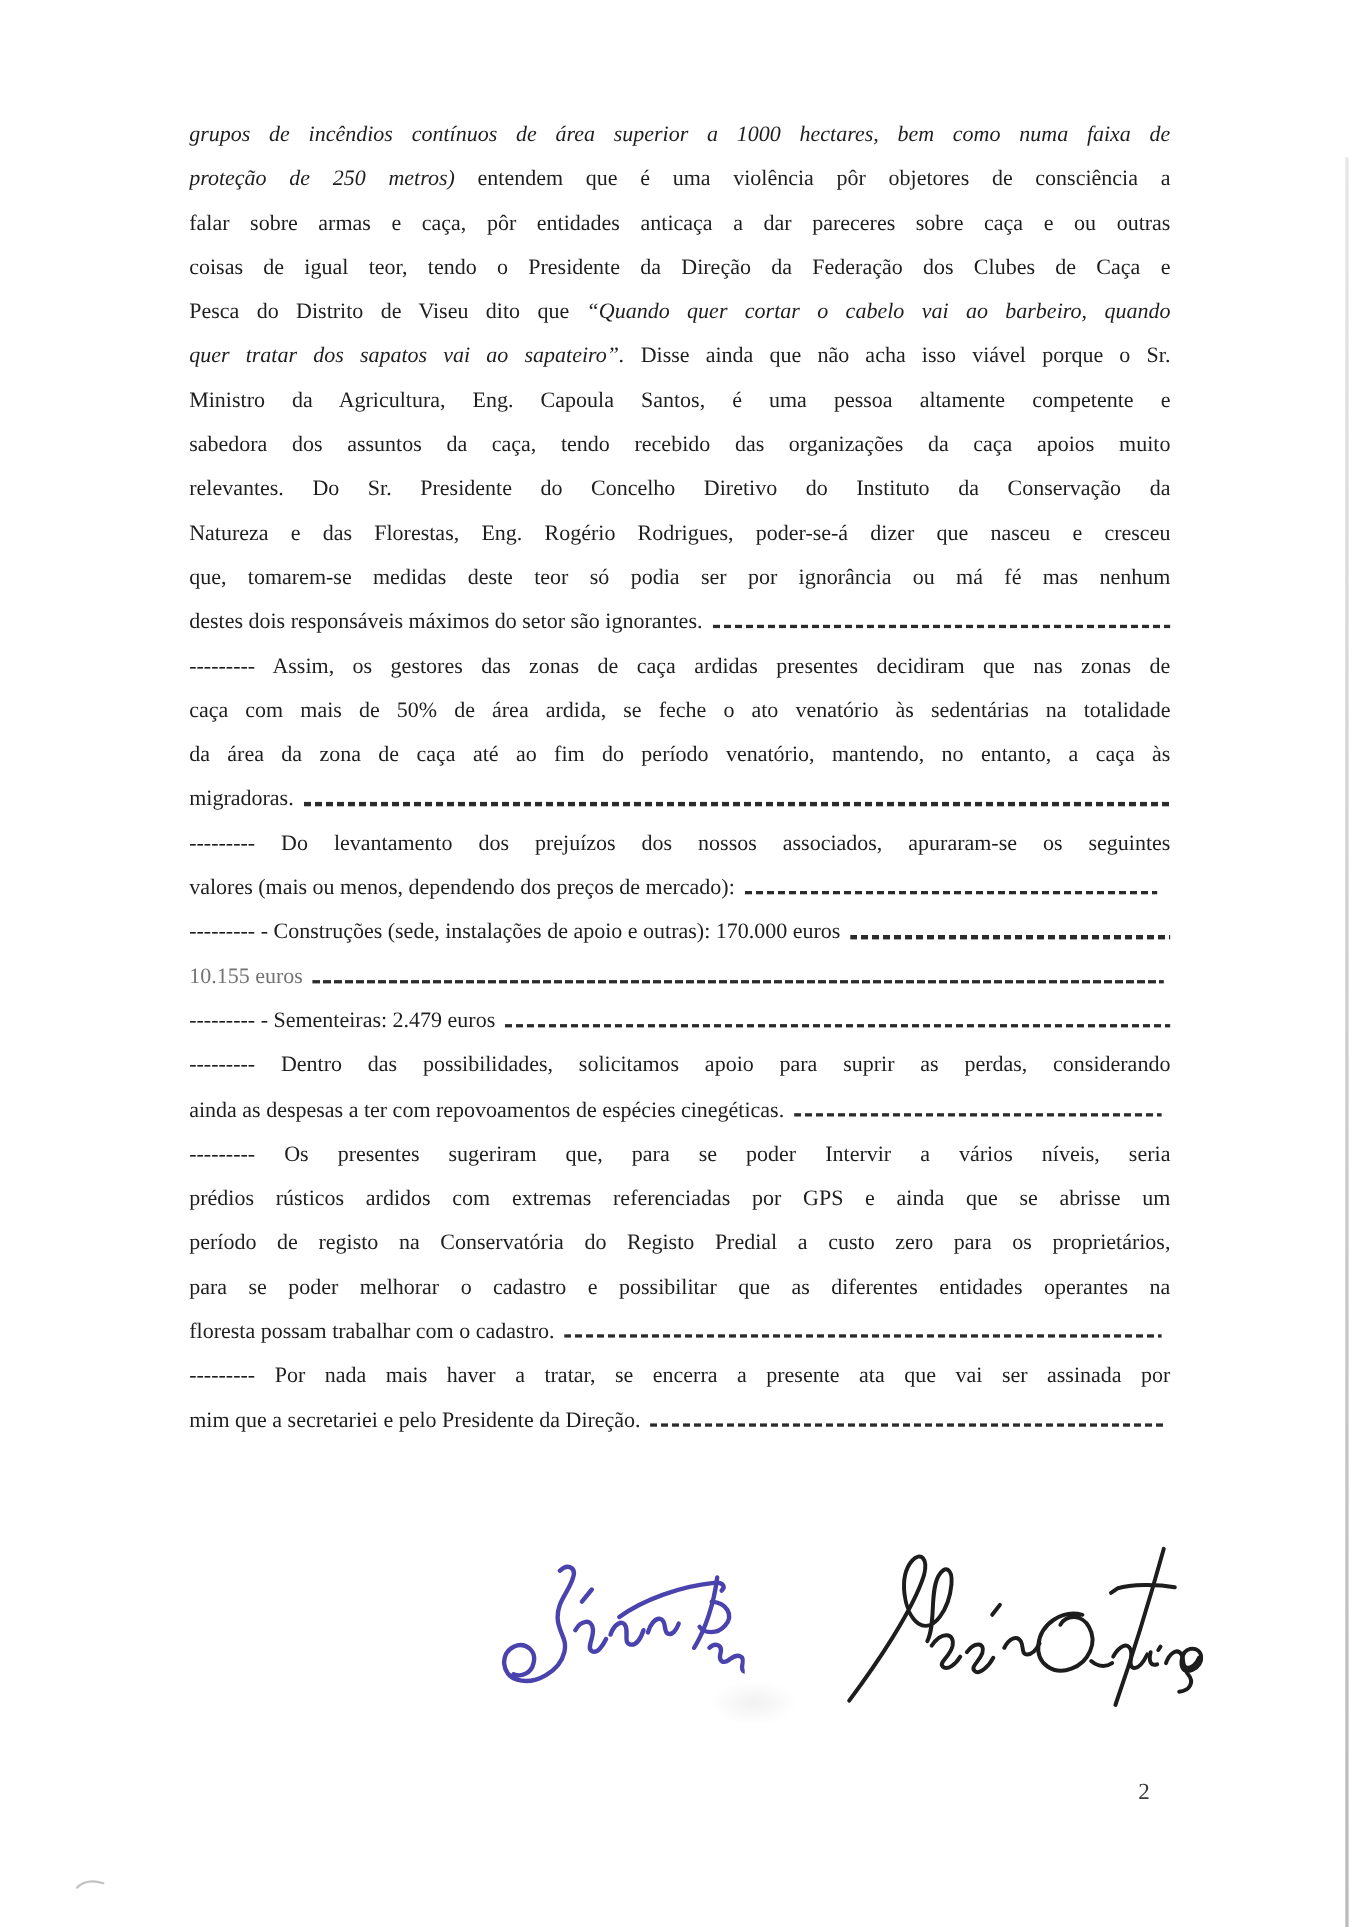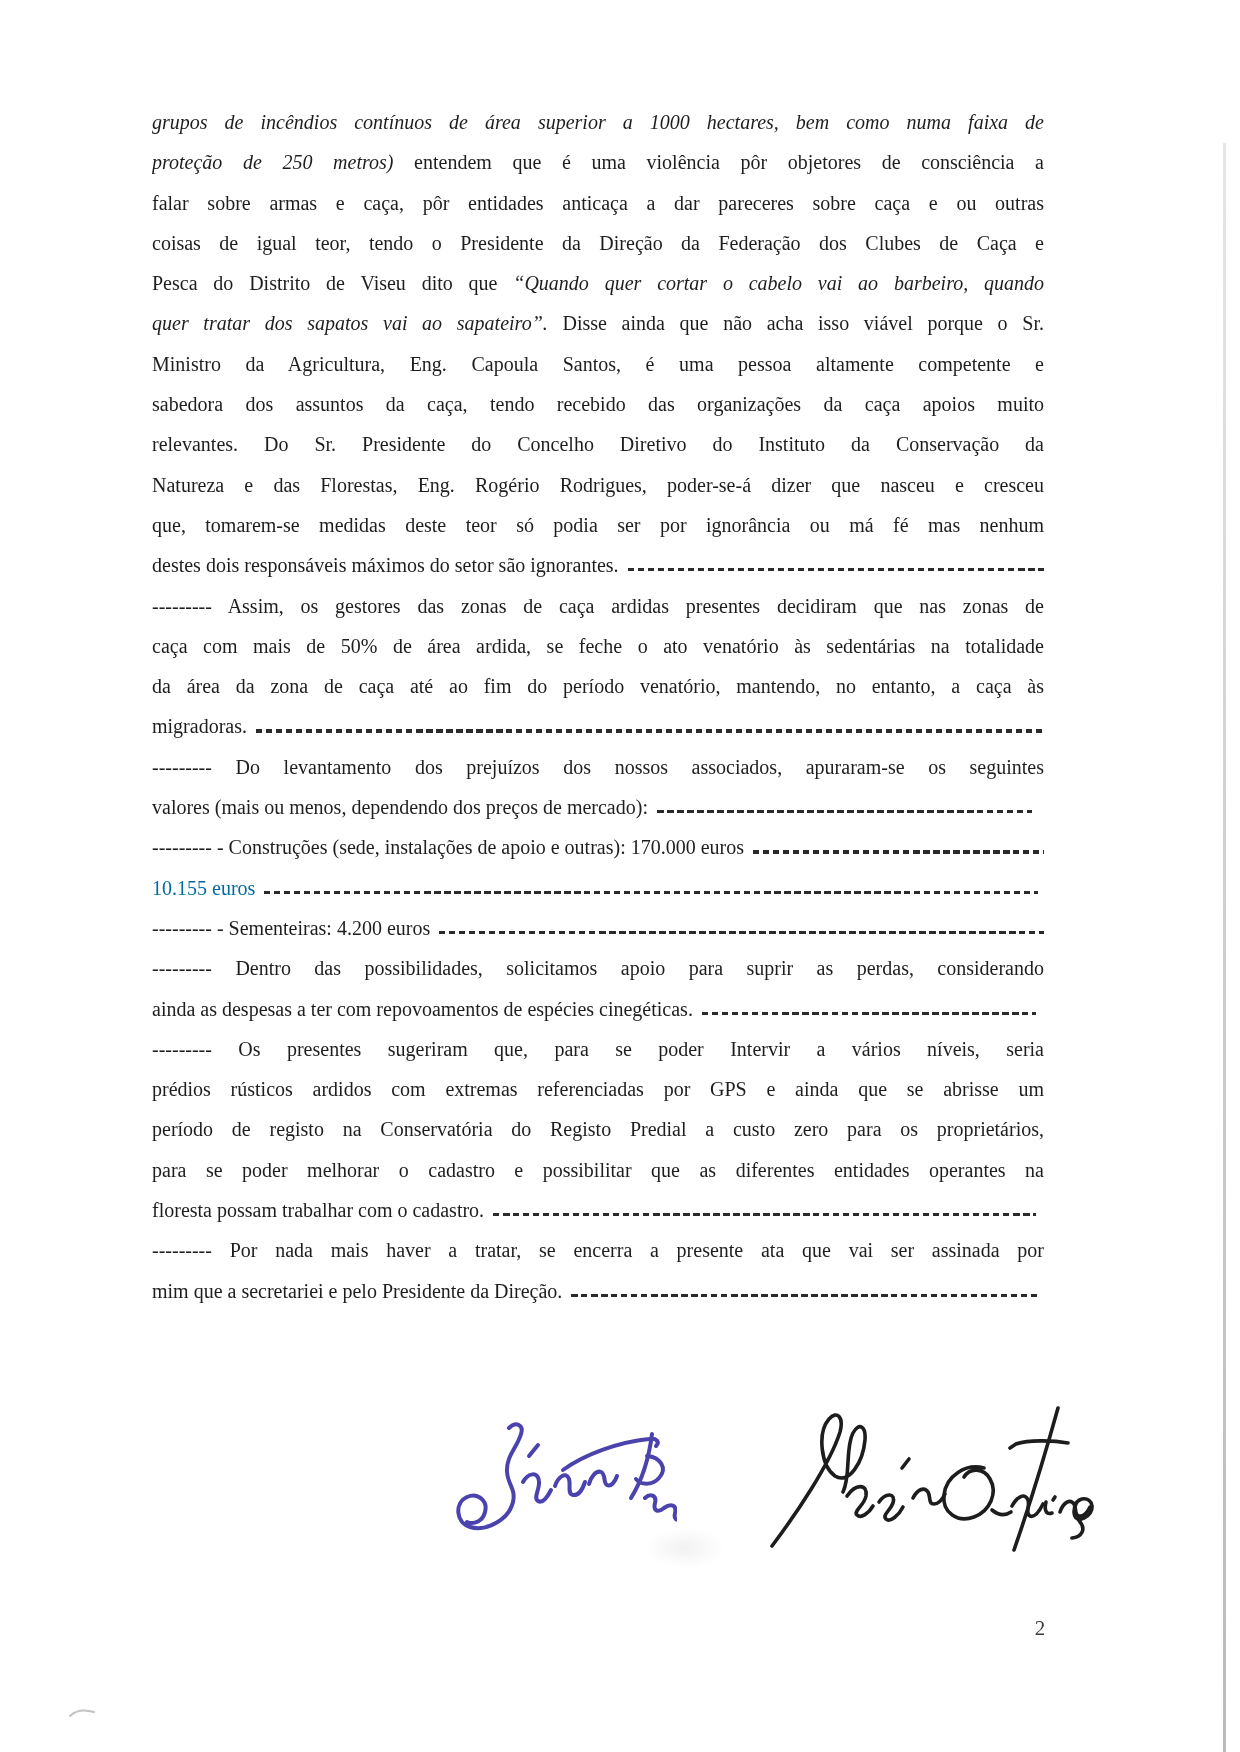--- a/index.html
+++ b/index.html
@@ -5,21 +5,21 @@
   html,body{margin:0;padding:0;background:#9a9a9a;}
   .page{
     position:relative;
     width:1240px;height:1752px;
     background:#ffffff;
     overflow:hidden;
     font-family:"Liberation Serif", serif;
   }
   .text-column{
     position:absolute;
-    left:152px;top:102px;
+    left:172px;top:102px;
     width:892px;
     color:#1e1e1e;
     font-size:20px;
   }
   .line{
     height:40.3px;
     line-height:40.3px;
     text-align:justify;
     text-align-last:justify;
     overflow:hidden;
@@ -32,21 +32,21 @@
   }
   .line.has-fill{
     display:flex;
     align-items:flex-start;
     text-align:left;
     text-align-last:left;
     justify-content:space-between;
   }
   .line.has-fill .seg{white-space:pre;flex:0 0 auto;}
   .seg.italic{font-style:italic;}
-  .seg.light{color:#0369a1;}
+  .seg.light{color:#737373;}
   .dashfill{
     flex:1 1 auto;
     height:3.2px;
     margin-top:23px;
     margin-left:4px;
     background:repeating-linear-gradient(90deg,#2b2b2b 0 6.5px,transparent 6.5px 10px);
   }
   .signature-svg{position:absolute;}
   .page-number{
     position:absolute;
@@ -107,21 +107,21 @@
       </div>
       <div class="line has-fill">
         <span class="seg">--------- - Construções (sede, instalações de apoio e outras): 170.000 euros </span>
         <span class="dashfill"></span>
       </div>
       <div class="line has-fill">
         <span class="seg light">10.155 euros </span>
         <span class="dashfill" style="margin-right: 6px;"></span>
       </div>
       <div class="line has-fill">
-        <span class="seg">--------- - Sementeiras: 4.200 euros </span>
+        <span class="seg">--------- - Sementeiras: 2.479 euros </span>
         <span class="dashfill"></span>
       </div>
       <div class="line"><span class="seg">--------- Dentro das possibilidades, solicitamos apoio para suprir as perdas, considerando</span></div>
       <div class="line has-fill">
         <span class="seg">ainda as despesas a ter com repovoamentos de espécies cinegéticas. </span>
         <span class="dashfill" style="margin-right: 8px;"></span>
       </div>
       <div class="line"><span class="seg">--------- Os presentes sugeriram que, para se poder Intervir a vários níveis, seria</span></div>
       <div class="line"><span class="seg">prédios rústicos ardidos com extremas referenciadas por GPS e ainda que se abrisse um</span></div>
       <div class="line"><span class="seg">período de registo na Conservatória do Registo Predial a custo zero para os proprietários,</span></div>

